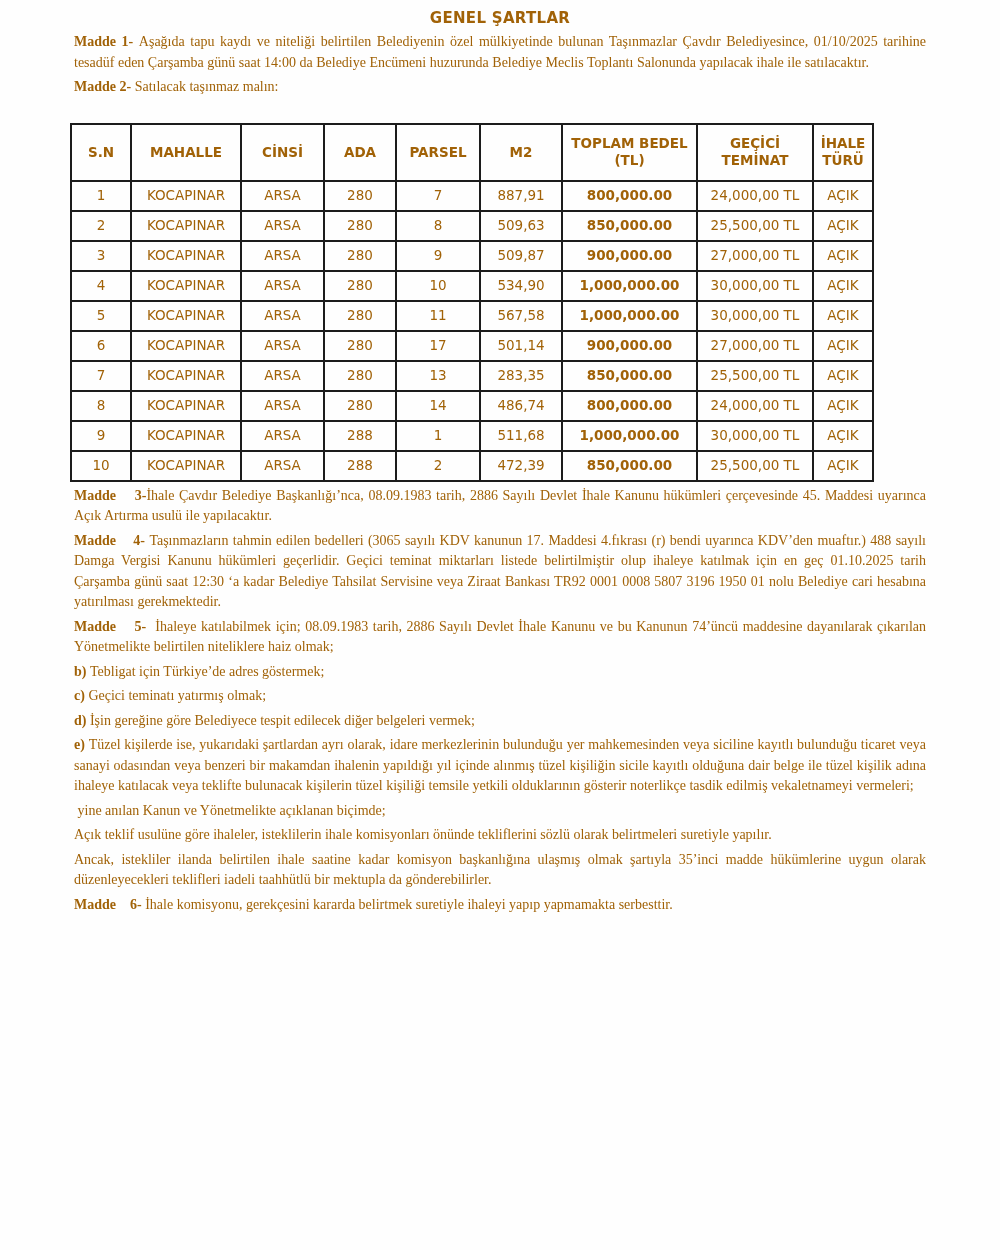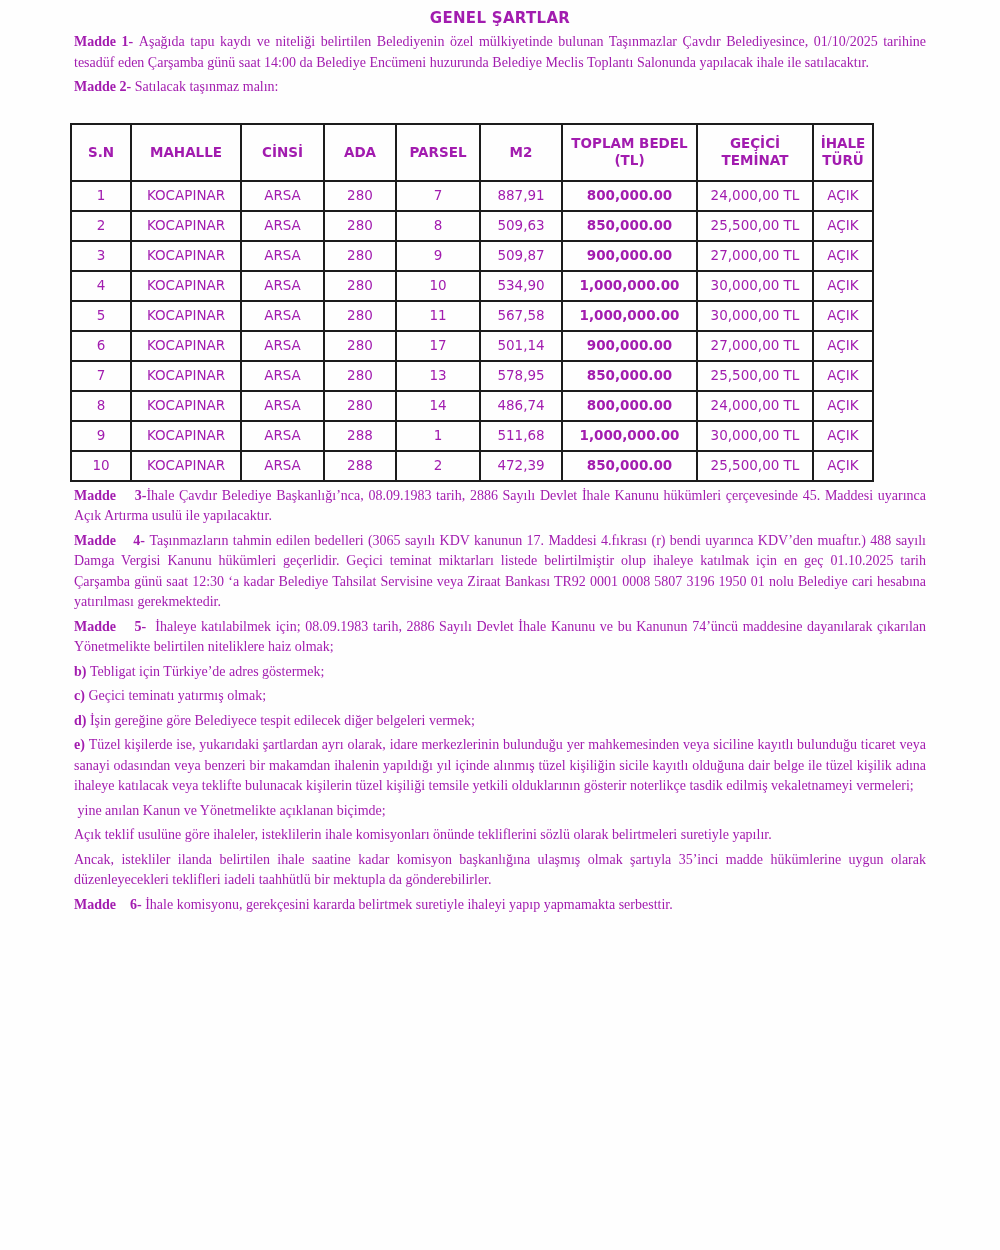--- a/index.html
+++ b/index.html
@@ -5,21 +5,21 @@
   html,body{margin:0;padding:0;background:#ffffff;}
   .page{
     position:relative;
     width:1000px;height:1250px;
     margin:0 auto;
     background:#fefefe;
     overflow:hidden;
     box-sizing:border-box;
     padding:9px 70px 0 70px;
     font-family:"DejaVu Sans", sans-serif;
-    color:#a21caf;
+    color:#a16207;
     font-size:14px;
     line-height:20.5px;
   }
   .title{
     margin:0;
     text-align:center;
     font-size:15px;
     line-height:19px;
     font-weight:bold;
     letter-spacing:0.3px;
@@ -171,21 +171,21 @@
           <td class="b">900,000.00</td>
           <td>27,000,00 TL</td>
           <td>AÇIK</td>
         </tr>
         <tr>
           <td>7</td>
           <td>KOCAPINAR</td>
           <td>ARSA</td>
           <td>280</td>
           <td>13</td>
-          <td>578,95</td>
+          <td>283,35</td>
           <td class="b">850,000.00</td>
           <td>25,500,00 TL</td>
           <td>AÇIK</td>
         </tr>
         <tr>
           <td>8</td>
           <td>KOCAPINAR</td>
           <td>ARSA</td>
           <td>280</td>
           <td>14</td>

